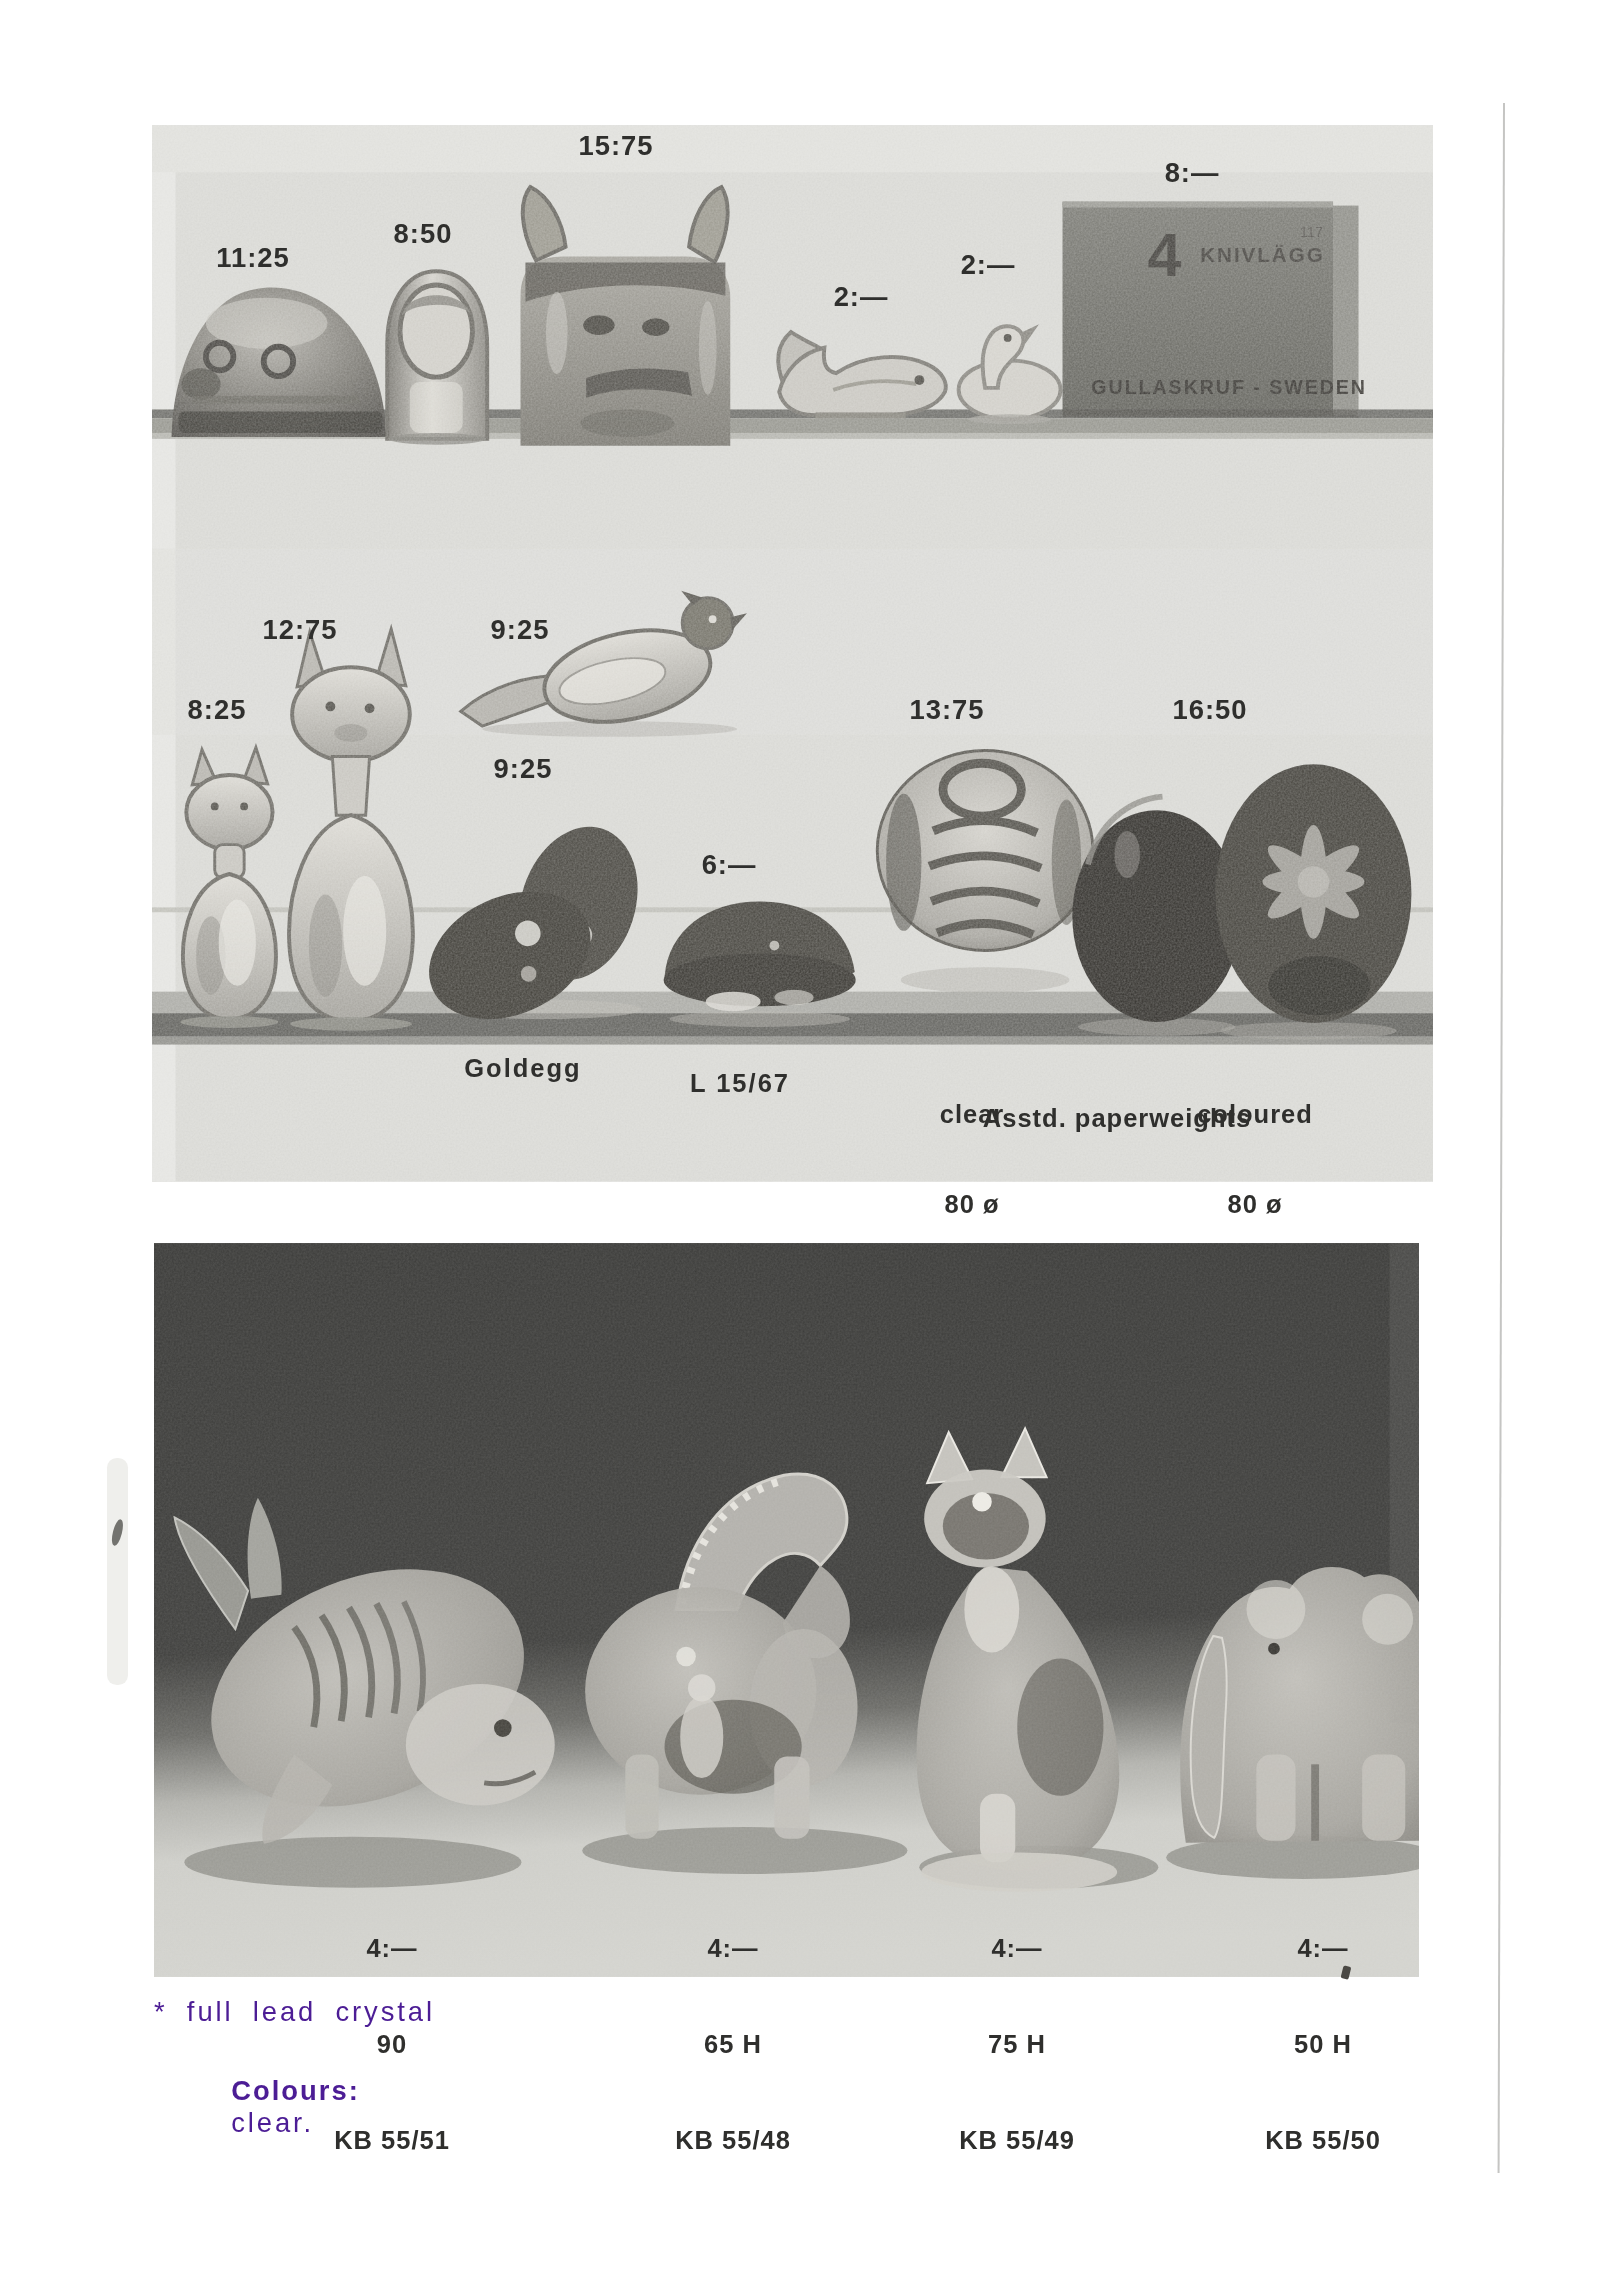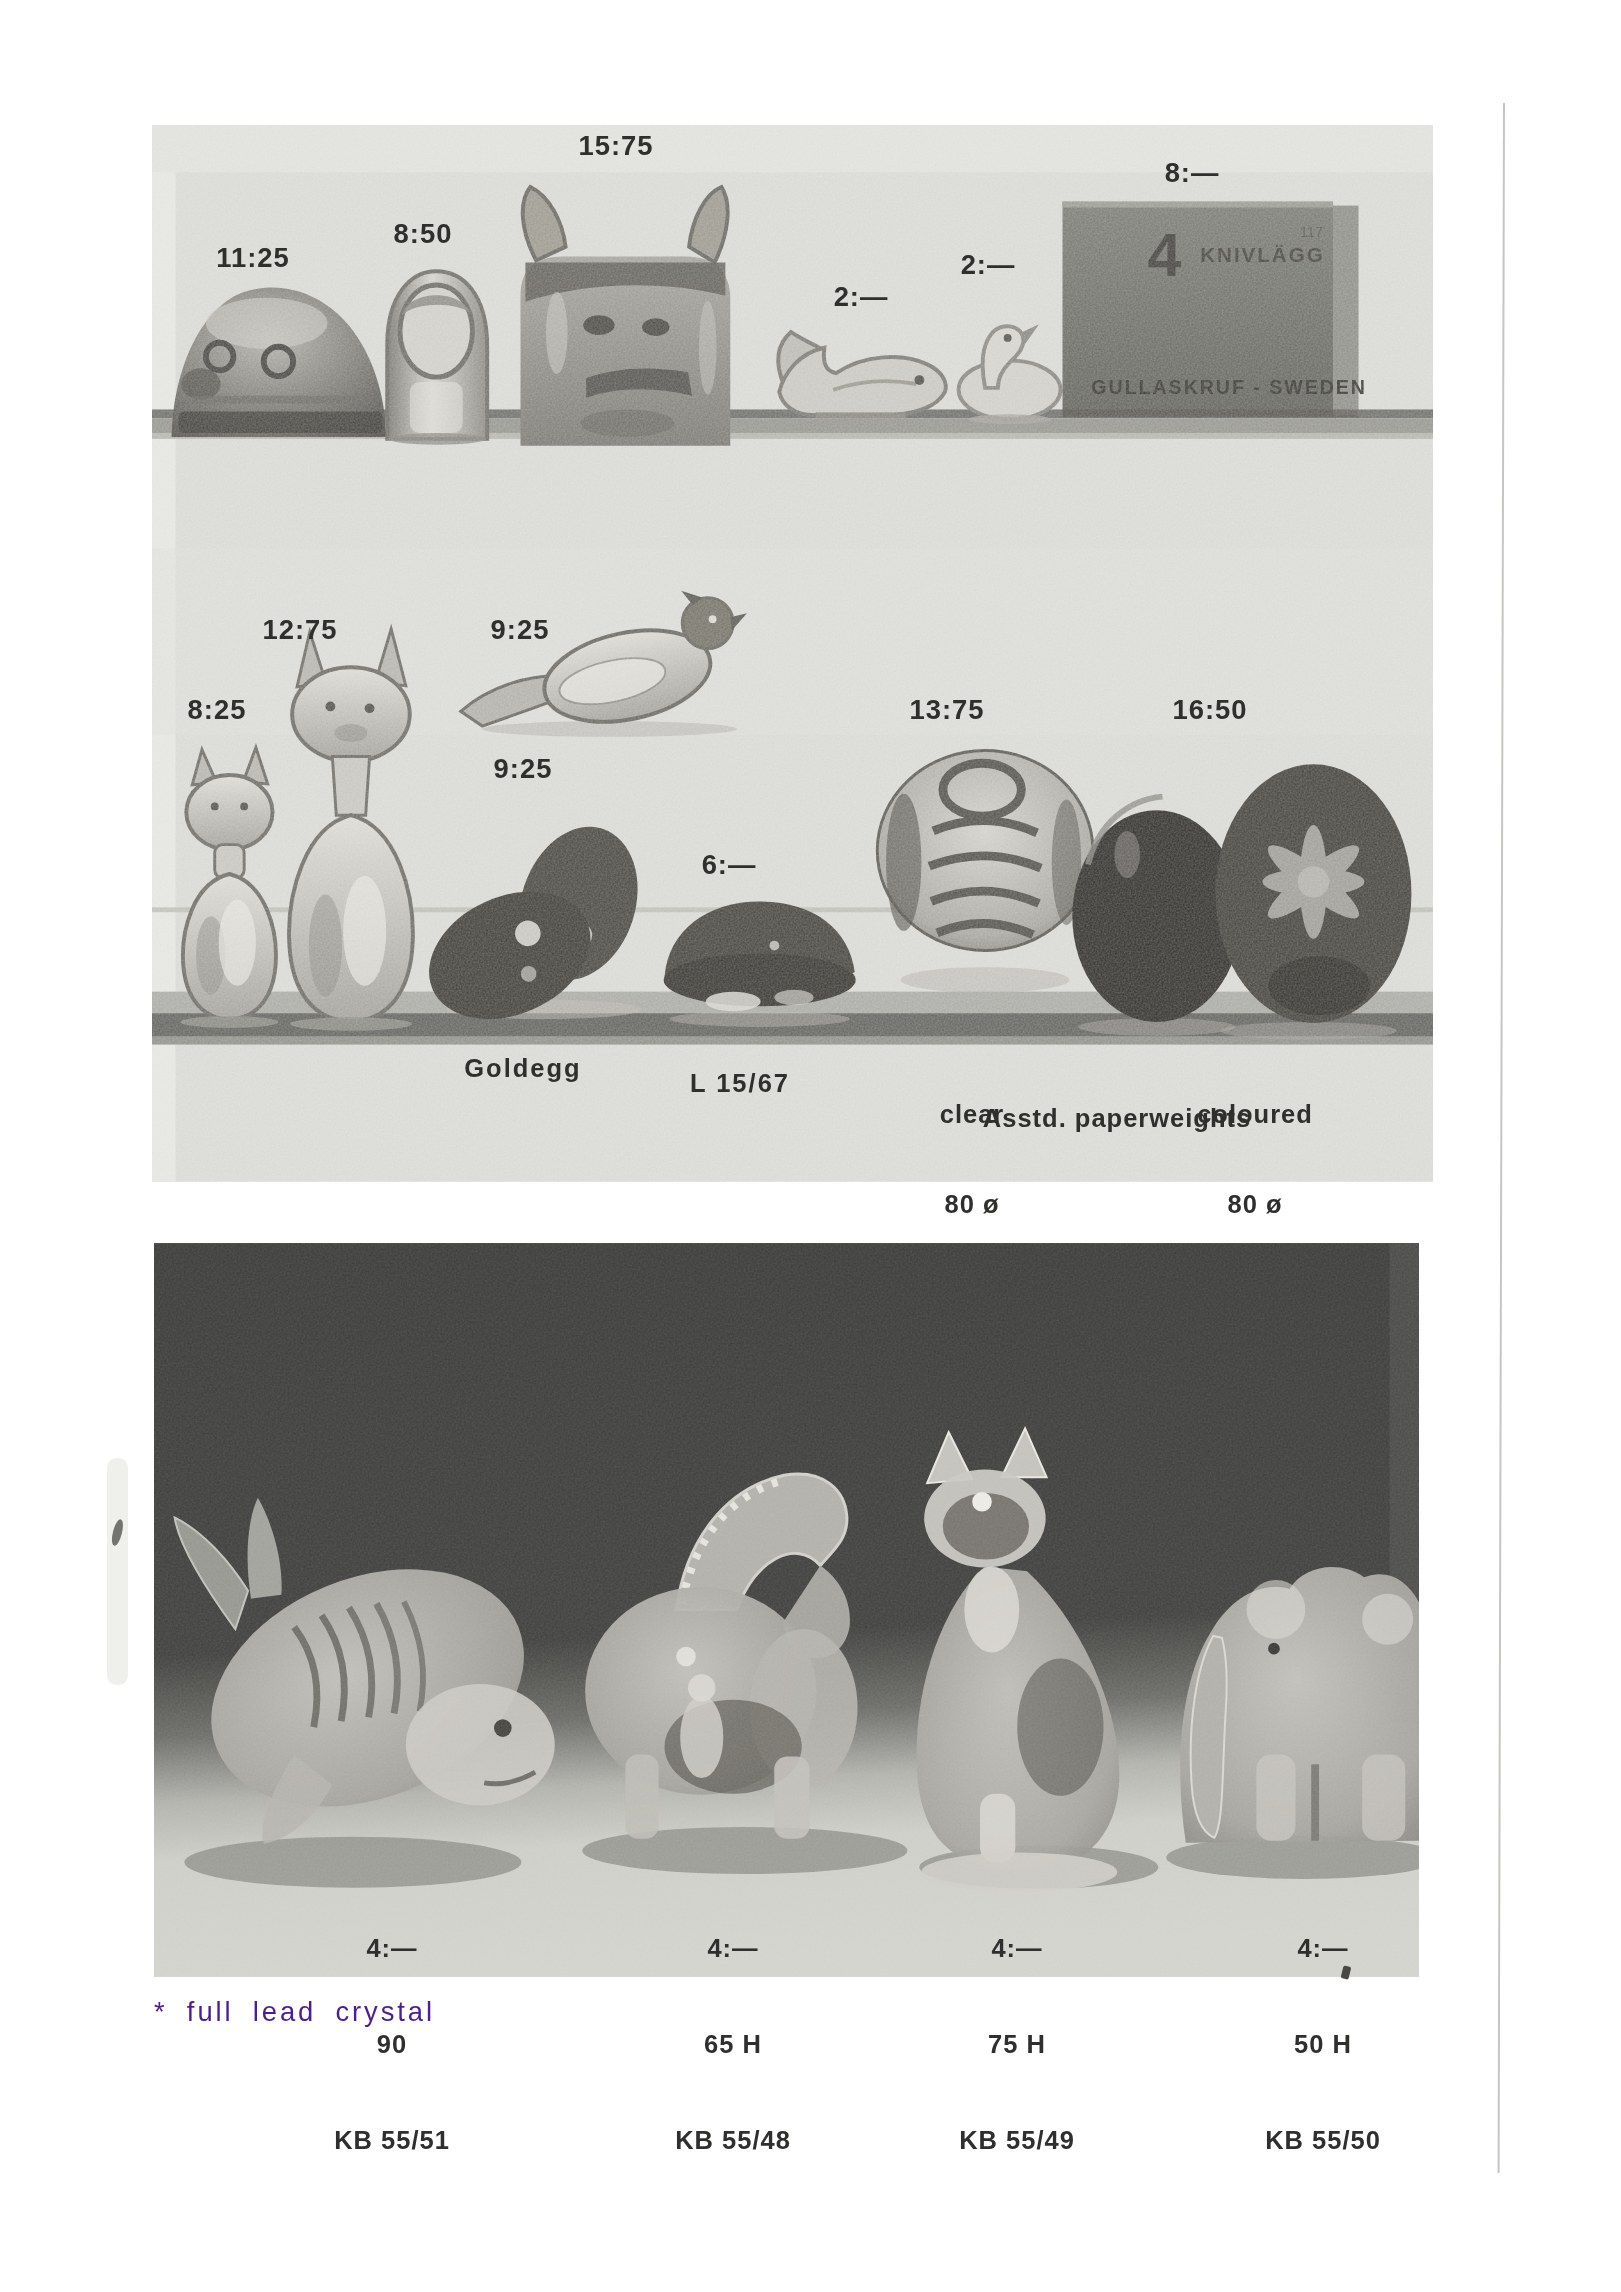--- a/index.html
+++ b/index.html
@@ -366,20 +366,24 @@
     <span>75 H</span>
     <span>KB 55/49</span>
   </div>
   <div class="t col3line" style="left:1323px;top:1868px;">
     <span>4:—</span>
     <span>50 H</span>
     <span>KB 55/50</span>
   </div>
 
   <div class="t footnote" style="left:154px;top:1996px;">* full lead crystal</div>
+  <div class="t footnote" style="left:154px;top:2043px;">
+    <span class="bold">Colours:</span>
+    <span>clear.</span>
+  </div>
 
 </div>
 
 <div class="vline"></div>
 <div class="streak"></div>
 <div class="edge-mark"></div>
 <div class="tick"></div>
 
 
 </body></html>

